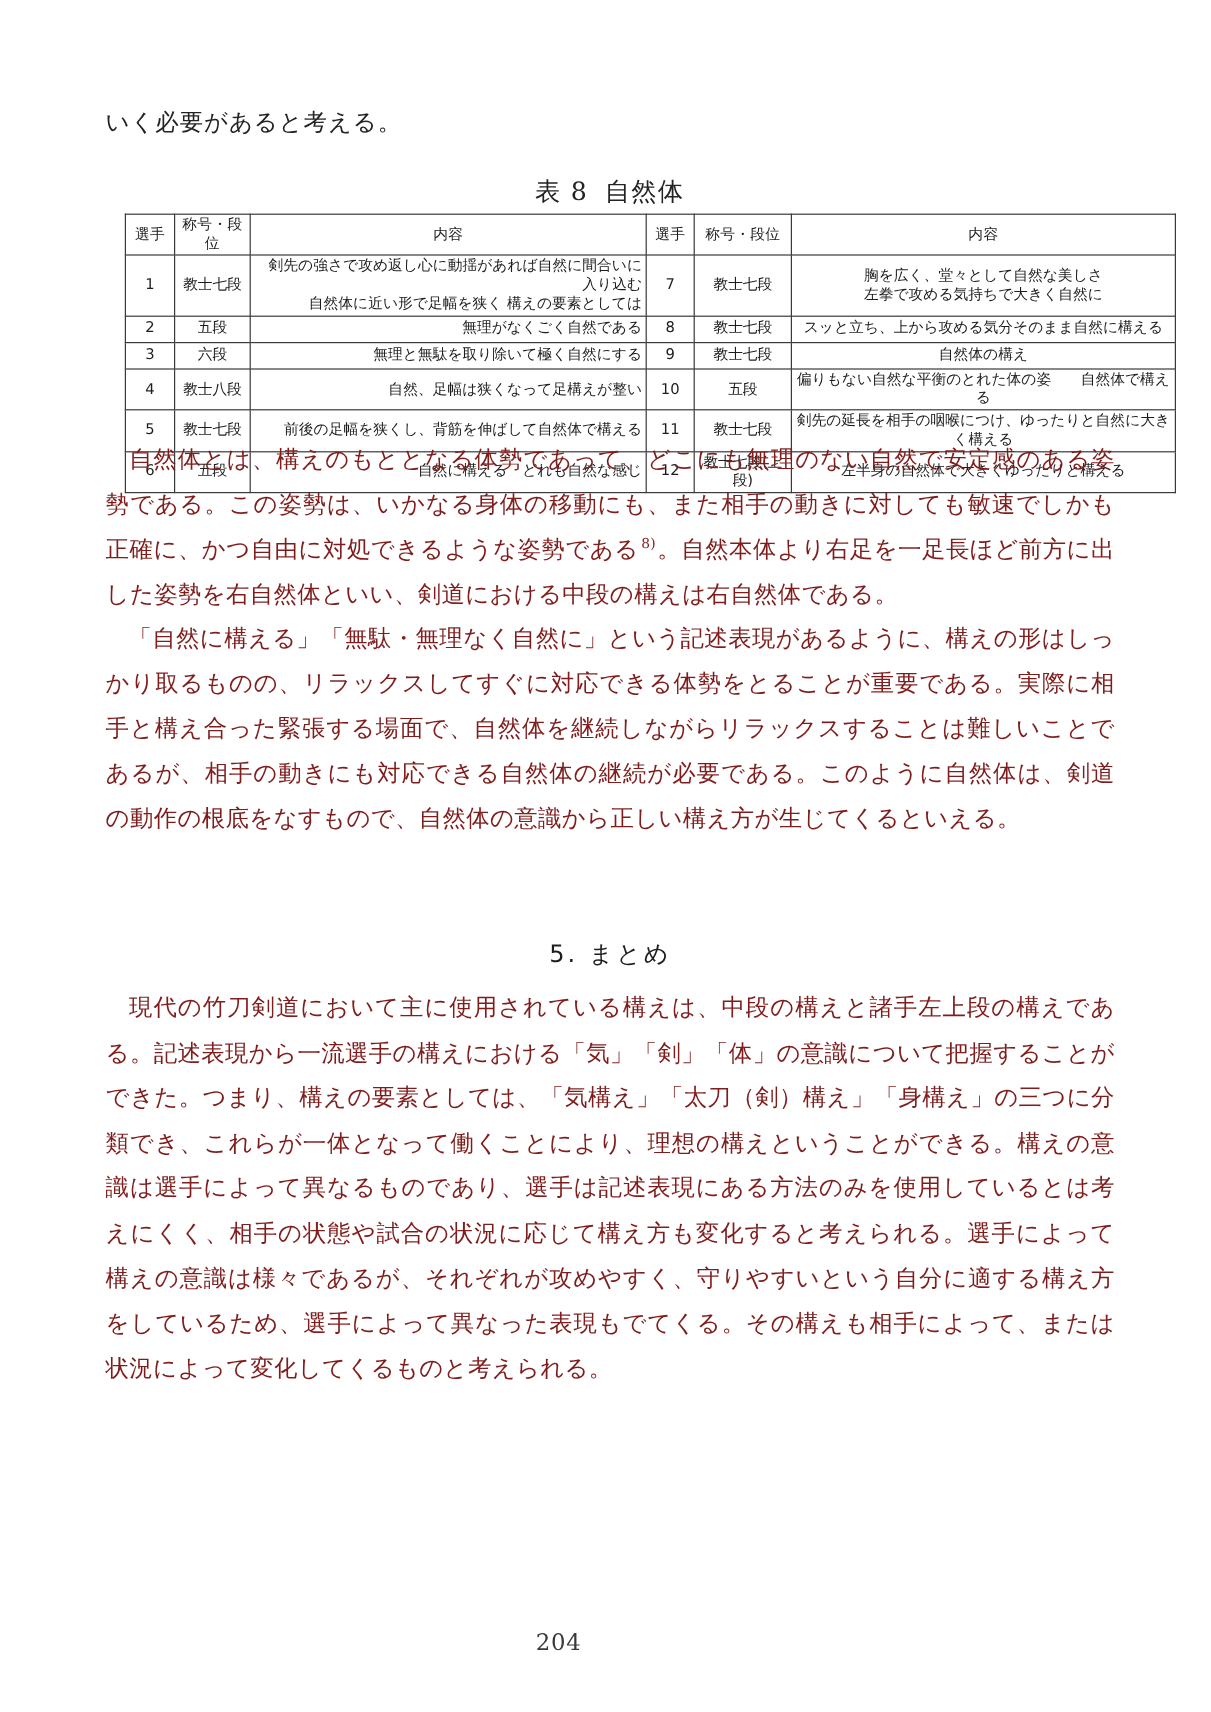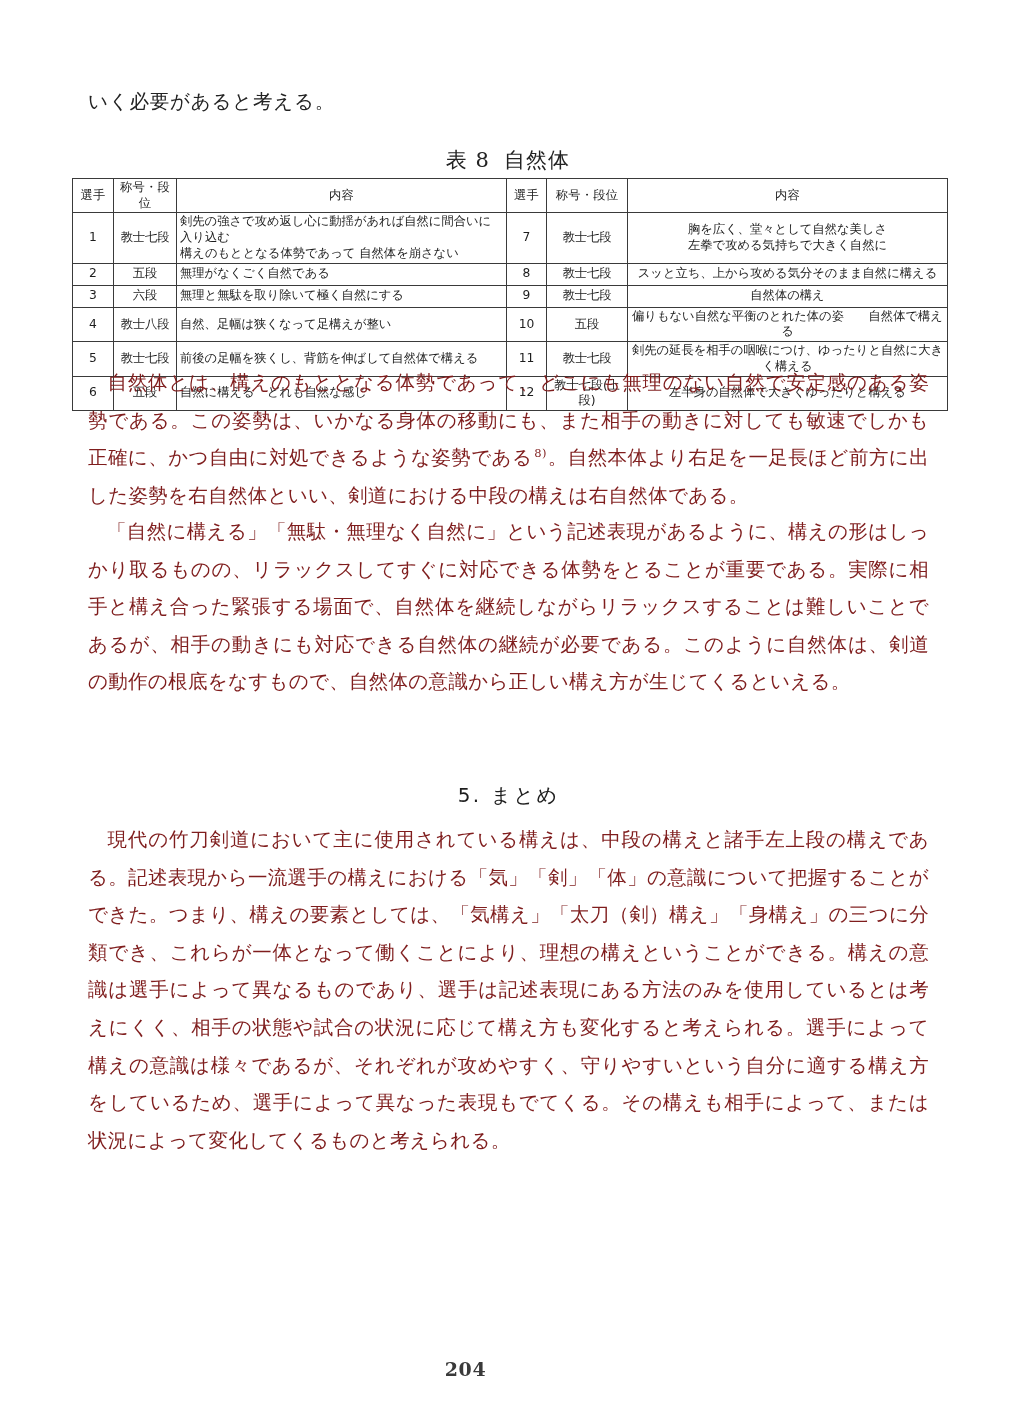--- a/index.html
+++ b/index.html
@@ -39,21 +39,21 @@
     text-align: center;
     font-size: 21px;
     letter-spacing: 0.05em;
     color: #232323;
   }
   .table-caption .cap-gap { display: inline-block; width: 14px; }
 
   
   .tbl-wrap {
     position: absolute;
-    left: 72px;
+    left: 104px;
     top: 178px;
     width: 833px;
   }
   table.kendo {
     border-collapse: collapse;
     width: 833px;
     table-layout: fixed;
     font-family: "DejaVu Sans", "Liberation Sans", sans-serif;
     font-size: 12.3px;
     color: #1d1d1d;
@@ -66,21 +66,21 @@
     line-height: 1.28;
   }
   table.kendo thead th {
     text-align: center;
     height: 17px;
     font-size: 12.3px;
     letter-spacing: 0.02em;
   }
   .c-no   { width: 34px;  text-align: center; }
   .c-rank { width: 56px;  text-align: center; letter-spacing: -0.01em; }
-  .c-body { width: 323px; text-align: left; }
+  .c-body { width: 323px; text-align: right; }
   .c-no2   { width: 33px;  text-align: center; }
   .c-rank2 { width: 74px;  text-align: center; letter-spacing: -0.01em; }
   .c-body2 { width: 313px; text-align: center; }
   table.kendo tbody td { height: 19px; }
   table.kendo tbody tr.tall td { height: 34px; }
   .two-line span { display: block; }
 
   
   .para {
     position: absolute;
@@ -124,21 +124,20 @@
   
   .folio {
     position: absolute;
     left: 0;
     top: 1358px;
     width: 931px;
     text-align: center;
     font-size: 19px;
     color: #3a3a3a;
     letter-spacing: 0.03em;
-    font-weight: bold;
   }
 </style>
 </head>
 <body>
 
 <div class="page">
 
   <div class="lead-line">いく必要があると考える。</div>
 
   <div class="table-caption">
@@ -156,21 +155,21 @@
           <th class="c-rank2">称号・段位</th>
           <th class="c-body2">内容</th>
         </tr>
       </thead>
       <tbody>
         <tr class="tall">
           <td class="c-no">1</td>
           <td class="c-rank">教士七段</td>
           <td class="c-body two-line">
             <span>剣先の強さで攻め返し心に動揺があれば自然に間合いに入り込む</span>
-            <span>構えのもととなる体勢であって  自然体を崩さない</span>
+            <span>自然体に近い形で足幅を狭く  構えの要素としては</span>
           </td>
           <td class="c-no2">7</td>
           <td class="c-rank2">教士七段</td>
           <td class="c-body2 two-line">
             <span>胸を広く、堂々として自然な美しさ</span>
             <span>左拳で攻める気持ちで大きく自然に</span>
           </td>
         </tr>
         <tr>
           <td class="c-no">2</td>

